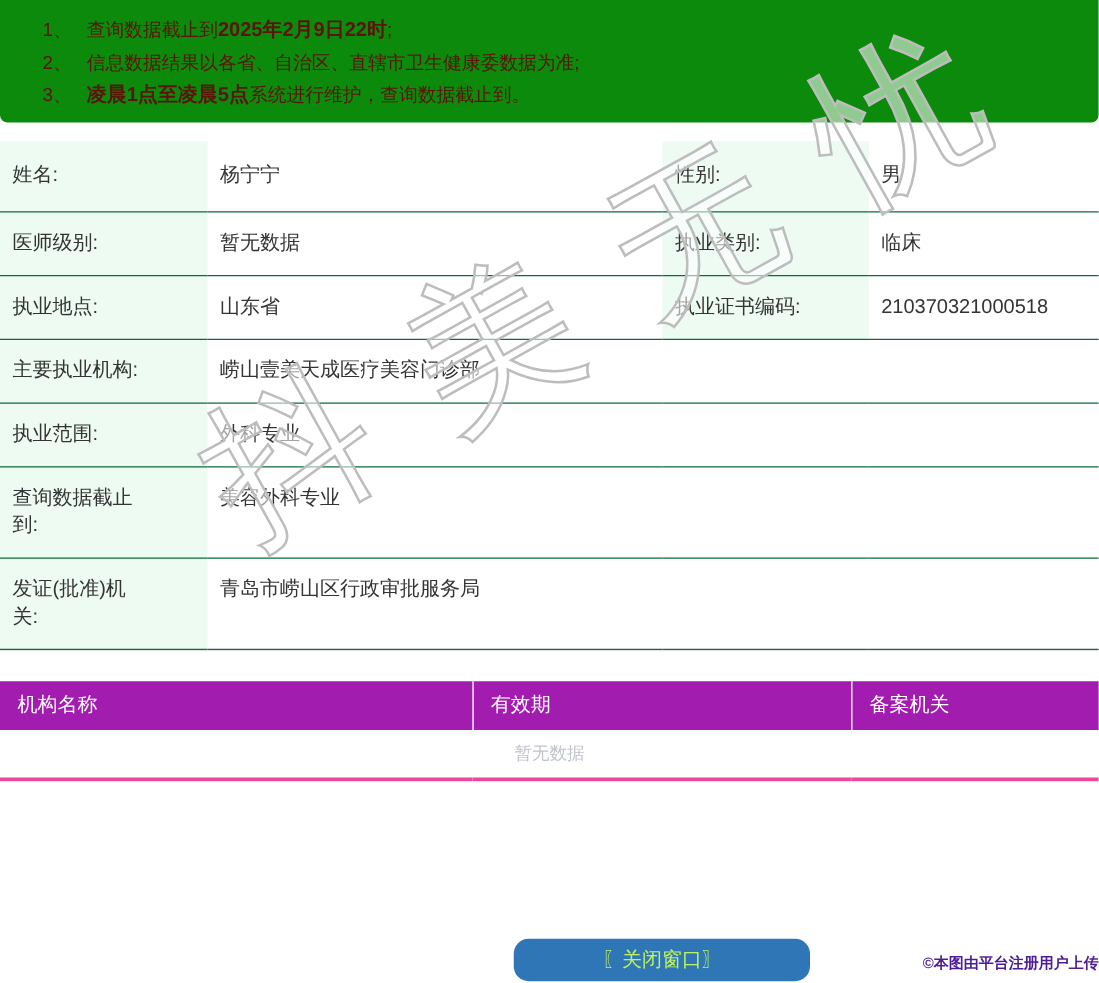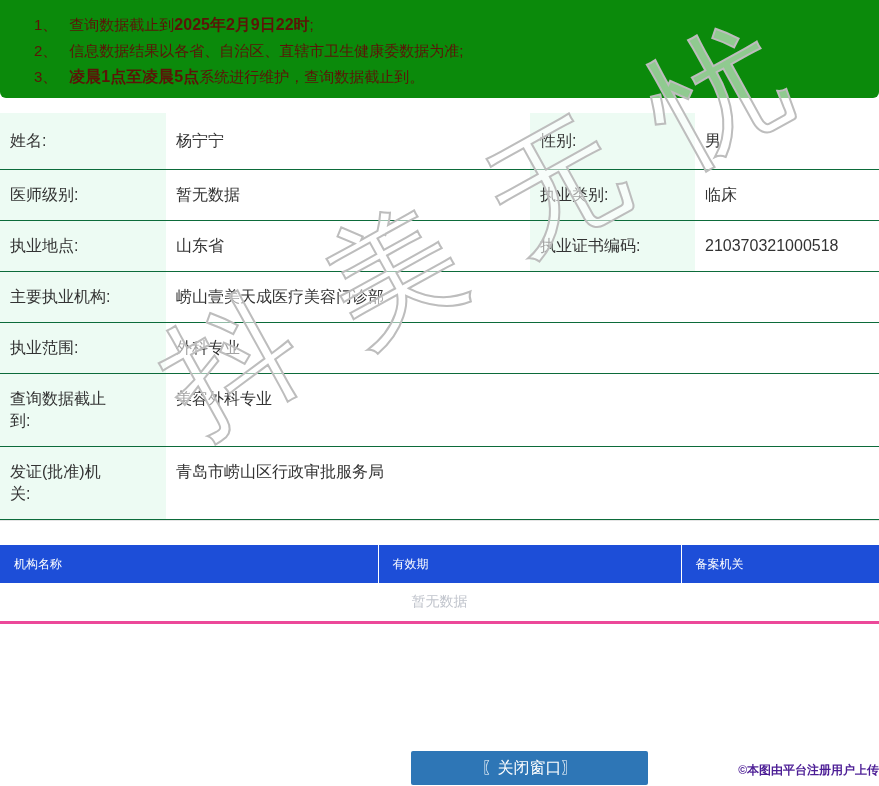--- a/index.html
+++ b/index.html
@@ -43,48 +43,48 @@
     font-weight: bold;
     font-size: 16px;
     color: #333;
     padding: 20px 0 16px 0;
   }
 
   
   .org-table-wrap { border-top: 1px solid #e5e5e5; padding-top: 24px; }
   .org-table { width: 100%; border-collapse: collapse; table-layout: fixed; }
   .org-table th {
-    background: #1d4ed8;
+    background: #a21caf;
     color: #fff;
     font-weight: normal;
     text-align: left;
-    font-size: 12px;
+    font-size: 16px;
     padding: 9px 14px;
     height: 38px;
     border-right: 1px solid #ffffff;
     margin-top: 15px;
   }
   .org-table th:last-child { border-right: none; }
   .org-table td.empty {
     text-align: center;
     color: #c0c4cc;
     font-size: 14px;
     padding: 10px;
     border-bottom: 3px solid #ec4899;
   }
 
   
   .close-btn {
     position: absolute;
     left: 411px; top: 751px;
     width: 237px; height: 34px;
     background: #2e76b6;
-    color: #ffffff;
+    color: #bef264;
     border: none;
-    border-radius: 2px;
+    border-radius: 12px;
     font-size: 16px;
     font-family: inherit;
     cursor: pointer;
   }
 
   
   .copyright {
     position: absolute;
     right: 0; top: 762px;
     font-size: 12px;

